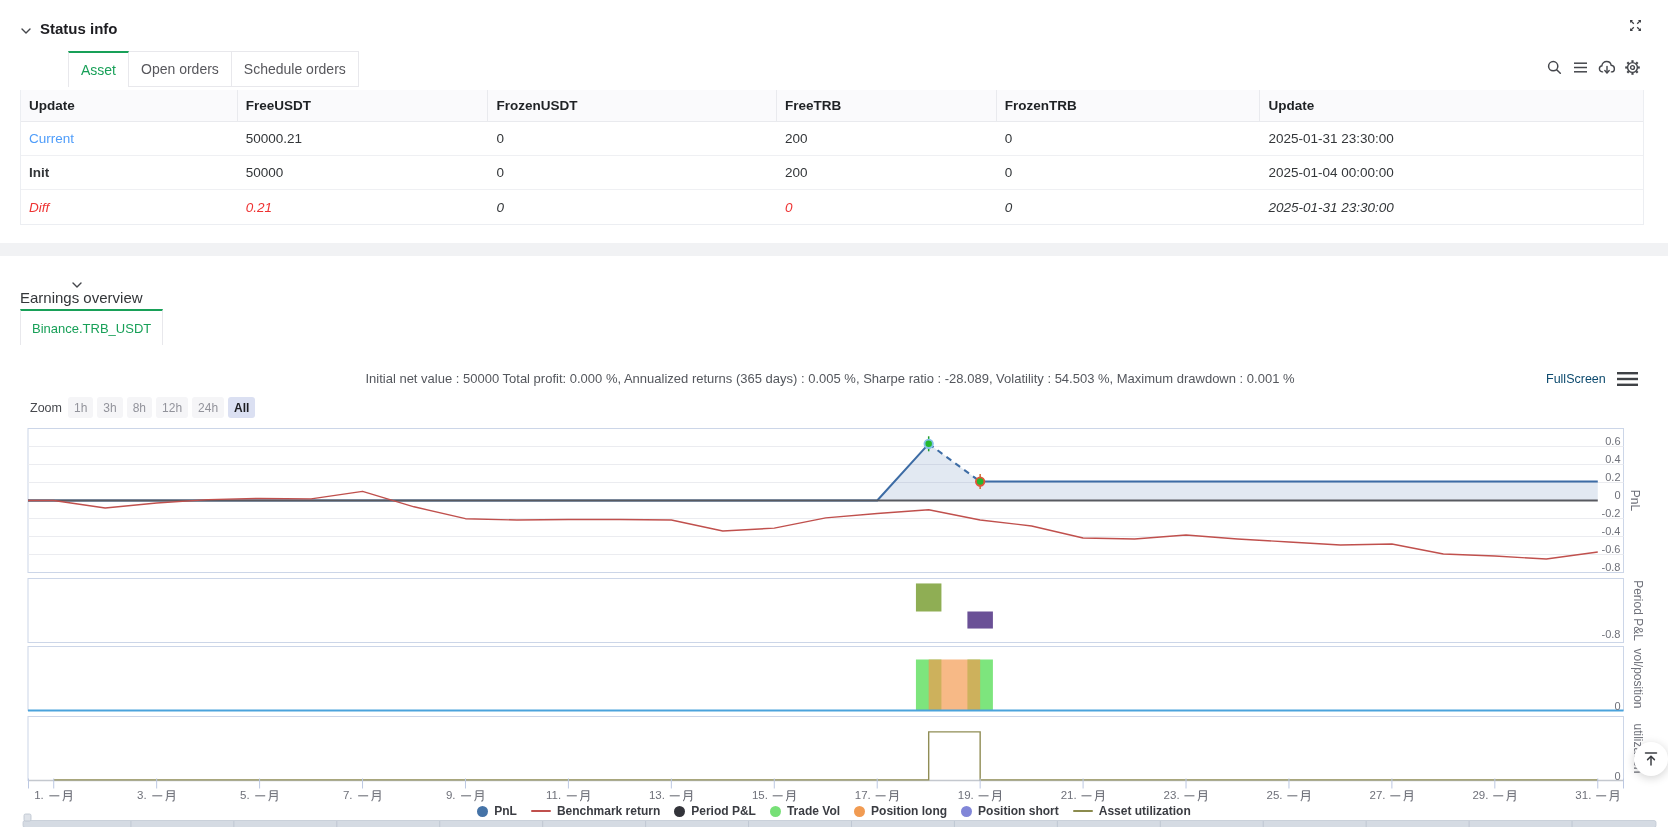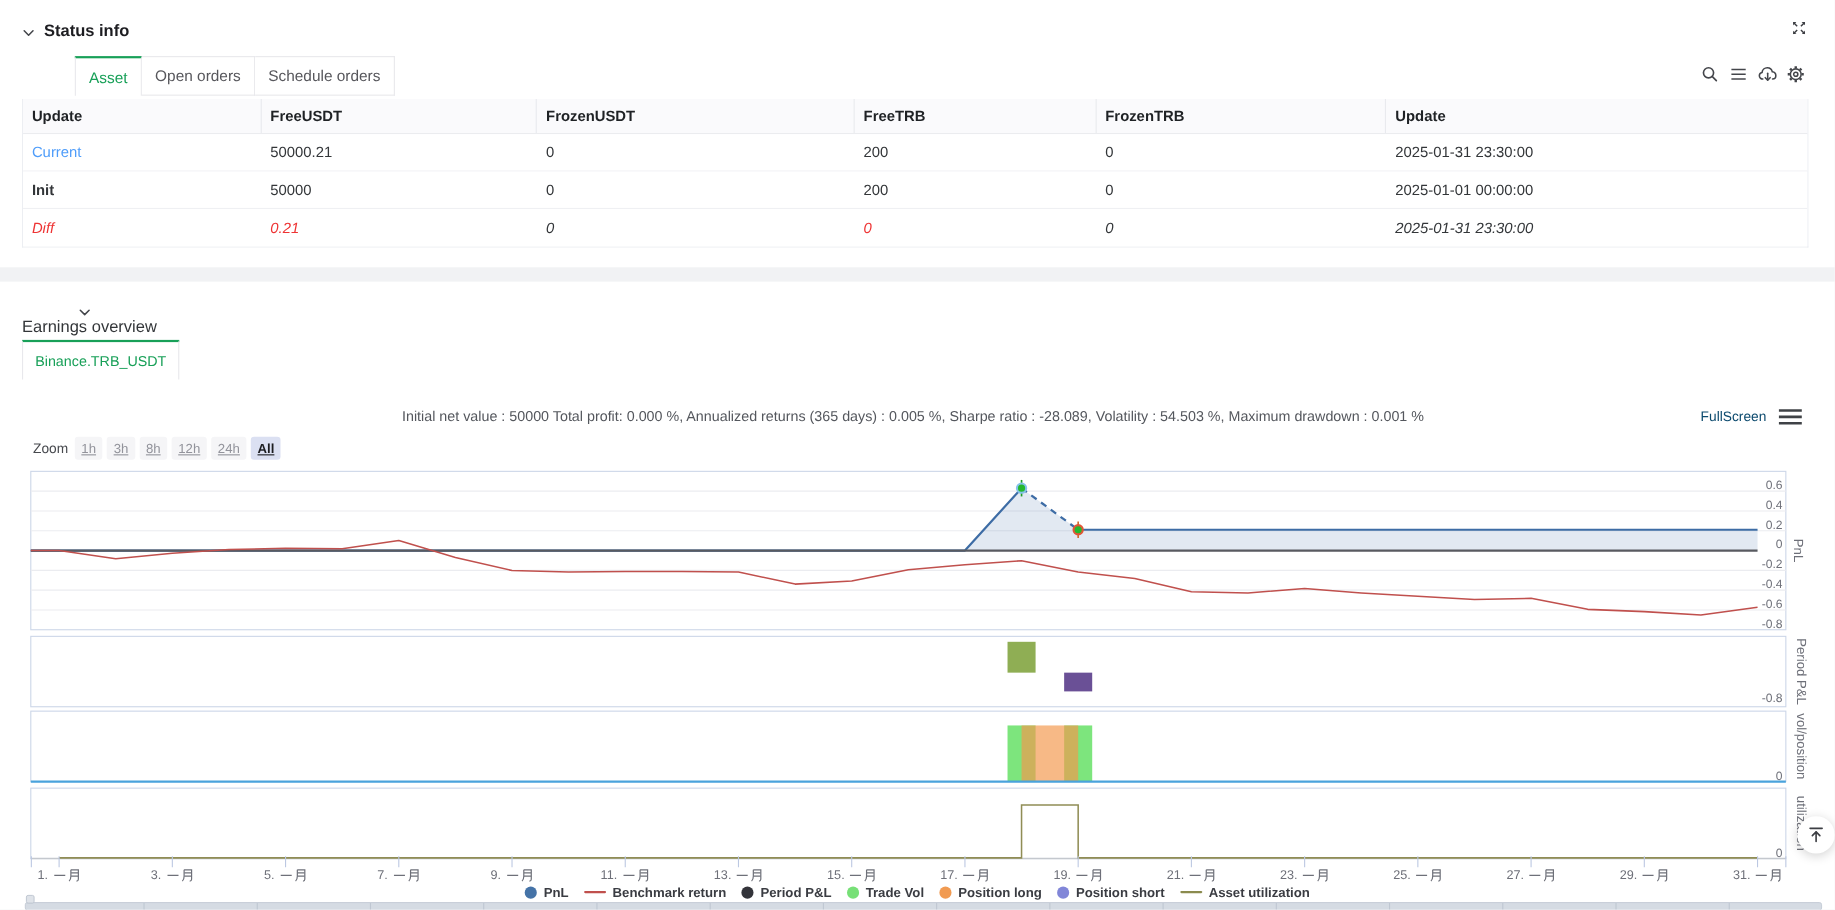--- a/index.html
+++ b/index.html
@@ -36,21 +36,21 @@
   .t-cell { display:flex; align-items:center; padding:0 8px; color:#333639; }
   .t-cell.link { color:#4f9dfa; cursor:pointer; }
   .t-cell.danger { color:#ee3333; }
 
   
   #summary-line { position:absolute; left:0; top:371px; width:1660px; text-align:center; font-size:13px; color:#54575d; }
   #fullscreen-wrap { position:absolute; top:371px; left:1546px; display:flex; align-items:center; font-size:12.5px; color:#0c4a6e; }
   #zoom-row { position:absolute; left:30px; top:397px; display:flex; align-items:center; height:21px; }
   #zoom-label { font-size:12.5px; color:#47494e; margin-right:6px; }
   .zoom-btn { height:21px; display:flex; align-items:center; justify-content:center; border-radius:3px;
-              background:#f5f5f7; color:#92939b; font-size:12px; padding:0 6px; margin-right:4px; cursor:pointer;text-decoration:underline; }
+              background:#f5f5f7; color:#92939b; font-size:12px; padding:0 6px; margin-right:4px; cursor:pointer; }
   .zoom-btn.active { background:#dbe0f2; color:#1c1d21; font-weight:700; }
 
   #chart-svg { position:absolute; left:0; top:0; }
 
   
   #chart-legend { position:absolute; left:0; top:804px; width:1668px; display:flex; justify-content:center; align-items:center; gap:14px; }
   .lg-item { display:flex; align-items:center; gap:6px; font-size:12px; font-weight:700; color:#3a3c42; cursor:pointer; }
   .lg-dot { width:11px; height:11px; border-radius:50%; }
   .lg-line { width:20px; height:2.6px; border-radius:2px; }
 
@@ -151,21 +151,21 @@
           <div class="t-cell" style="width: 220px;">200</div>
           <div class="t-cell" style="width: 264px;">0</div>
           <div class="t-cell" style="width: 383px;">2025-01-31 23:30:00</div>
         </div>
         <div class="t-row">
           <div class="t-cell" style="width: 217px; font-weight: bold;">Init</div>
           <div class="t-cell" style="width: 251px;">50000</div>
           <div class="t-cell" style="width: 289px;">0</div>
           <div class="t-cell" style="width: 220px;">200</div>
           <div class="t-cell" style="width: 264px;">0</div>
-          <div class="t-cell" style="width: 383px;">2025-01-01 00:00:00</div>
+          <div class="t-cell" style="width: 383px;">2025-01-04 00:00:00</div>
         </div>
         <div class="t-row">
           <div class="t-cell danger" style="width: 217px;">Diff</div>
           <div class="t-cell danger" style="width: 251px;">0.21</div>
           <div class="t-cell" style="width: 289px;">0</div>
           <div class="t-cell danger" style="width: 220px;">0</div>
           <div class="t-cell" style="width: 264px;">0</div>
           <div class="t-cell" style="width: 383px;">2025-01-31 23:30:00</div>
         </div>
       </div>

